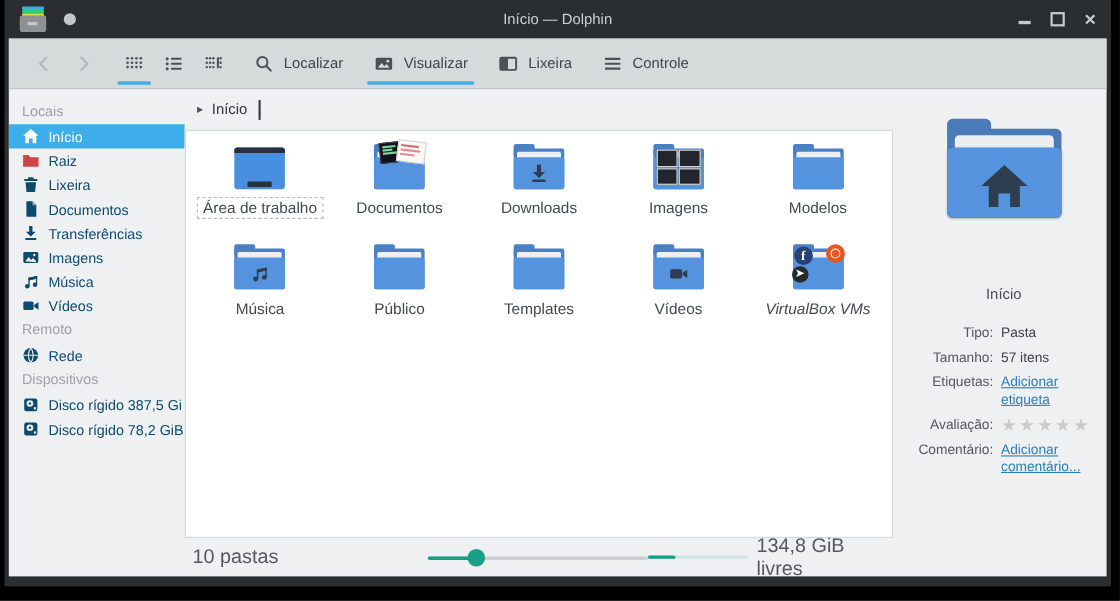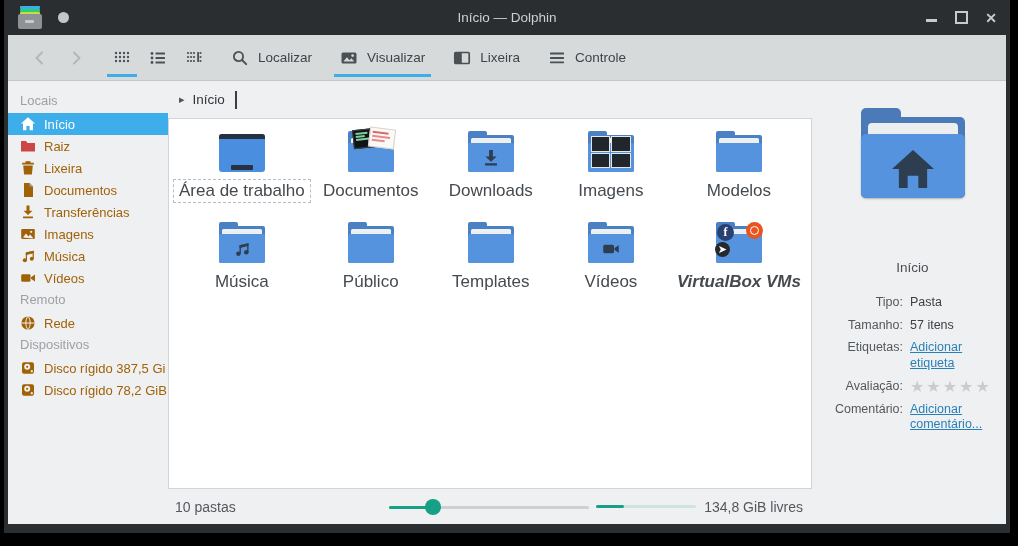--- a/index.html
+++ b/index.html
@@ -29,35 +29,35 @@
   .tbtn{display:flex;align-items:center;gap:9px;height:100%;padding:0 9px;position:relative;color:#3f4449;font-size:13.5px;cursor:default;}
   .tbtn.active::after{content:'';position:absolute;left:3px;right:3px;bottom:3px;height:3px;background:#3daee9;}
   .tbtn svg{display:block;}
   .nav-disabled svg{opacity:1;}
   .tgap{width:10px;}
   
   .main{flex:1;display:flex;min-height:0;}
   .sidebar{width:160px;flex-shrink:0;padding-top:9px;overflow:hidden;}
   .side-header{color:#9ca1a5;font-size:13px;padding:3px 12px 5px;}
   .side-header.gap{}
-  .side-item{display:flex;align-items:center;gap:8px;padding:0 12px;height:22px;font-size:13px;color:#a16207;white-space:nowrap;}
+  .side-item{display:flex;align-items:center;gap:8px;padding:0 12px;height:22px;font-size:13px;color:#0c4a6e;white-space:nowrap;}
   .side-item.selected{background:#3daee9;color:#fff;}
   .sicon{width:16px;height:16px;flex-shrink:0;display:flex;align-items:center;justify-content:center;}
   .sicon svg{display:block;}
   
   .center{flex:1;display:flex;flex-direction:column;min-width:0;}
   .breadcrumb{height:37px;display:flex;align-items:center;padding-left:11px;gap:8px;font-size:13.5px;color:#31363b;flex-shrink:0;}
   .crumb-arrow{color:#4d5257;font-size:11px;}
   .crumb-cursor{width:2px;height:18px;background:#3a3f44;margin-left:2px;}
   .view{flex:1;background:#fff;border:1px solid #d2d5d7;margin-right:7px;overflow:hidden;}
   .fgrid{display:grid;grid-template-columns:repeat(5,1fr);padding:7px 4px 0 4px;}
   .cell{height:86px;display:flex;flex-direction:column;align-items:center;justify-content:flex-start;padding-top:5px;}
-  .flabel{font-size:17px;color:#454a4f;margin-top:4px;padding:1px 5px;border:1px dashed transparent;white-space:nowrap;}
+  .flabel{font-size:14px;color:#454a4f;margin-top:4px;padding:1px 5px;border:1px dashed transparent;white-space:nowrap;}
   .cell.focused .flabel{border-color:#b9bdc0;}
-  .flabel.italic{font-style:italic;font-weight:bold;}
+  .flabel.italic{font-style:italic;}
   
   .ficon{position:relative;width:52px;height:44px;}
   .f-tab{position:absolute;left:3px;top:0;width:19px;height:10px;background:#4a80c4;border-radius:2px 2px 0 0;}
   .f-back{position:absolute;left:3px;top:4px;width:46px;height:37px;background:#4a80c4;border-radius:2px;}
   .f-paper{position:absolute;left:6px;top:7px;width:40px;height:8px;background:#edf0f2;border-radius:1.5px;}
   .f-front{position:absolute;left:3px;top:12px;width:46px;height:29px;background:#5593de;border-radius:2px;}
   .f-glyph{position:absolute;left:3px;top:12px;width:46px;height:29px;display:flex;align-items:center;justify-content:center;color:#33435a;}
   
   .f-desktop{position:absolute;left:3px;top:3px;width:46px;height:38px;background:#4a8ee0;border-radius:3px;}
   .f-desktop .dtop{position:absolute;left:0;top:0;width:100%;height:5px;background:#27313f;border-radius:3px 3px 0 0;}
@@ -72,21 +72,21 @@
   .docprev2 i.c{top:11px;width:13px;}
   
   .thumbs{position:absolute;left:6px;top:5px;width:40px;height:32px;display:grid;grid-template-columns:1fr 1fr;grid-template-rows:1fr 1fr;gap:1px;}
   .thumbs i{background:#20262b;border:1px solid #e4e6e8;}
   
   .vb-fedora{position:absolute;left:4px;top:2px;width:17px;height:17px;border-radius:50%;background:#294172;color:#fff;font-size:12px;font-weight:bold;display:flex;align-items:center;justify-content:center;font-family:"Liberation Serif",serif;}
   .vb-ubuntu{position:absolute;right:2px;top:0;width:17px;height:17px;border-radius:50%;background:#e95420;}
   .vb-ubuntu::before{content:'';position:absolute;left:4px;top:4px;width:7px;height:7px;border:1.6px solid #fff;border-radius:50%;}
   .vb-arrow{position:absolute;left:2px;top:20px;width:15px;height:15px;border-radius:50%;background:#26292c;color:#fff;font-size:11px;display:flex;align-items:center;justify-content:center;line-height:1;}
   
-  .statusbar{height:35px;display:flex;align-items:center;padding:0 9px 0 7px;font-size:14px;color:#54585c;flex-shrink:0;margin-right:7px;}
+  .statusbar{height:35px;display:flex;align-items:center;padding:0 9px 0 7px;font-size:18px;color:#54585c;flex-shrink:0;margin-right:7px;}
   .sb-left{flex:1;}
   .zoom-slider{position:relative;width:200px;height:16px;flex-shrink:0;}
   .zs-track{position:absolute;left:0;right:0;top:7px;height:3px;background:#cdd0d2;border-radius:2px;}
   .zs-fill{position:absolute;left:0;top:7px;height:3px;background:#16a085;border-radius:2px;}
   .zs-handle{position:absolute;top:0;width:16px;height:16px;border-radius:50%;background:#16a085;}
   .sb-right{flex:1;display:flex;align-items:center;justify-content:flex-end;gap:8px;}
   .capbar{position:relative;width:100px;height:3px;background:#cfe3e0;border-radius:2px;}
   .capfill{position:absolute;left:0;top:0;height:3px;background:#16a085;border-radius:2px;}
   
   .rpanel{width:187px;flex-shrink:0;display:flex;flex-direction:column;align-items:center;padding-top:27px;overflow:hidden;}

